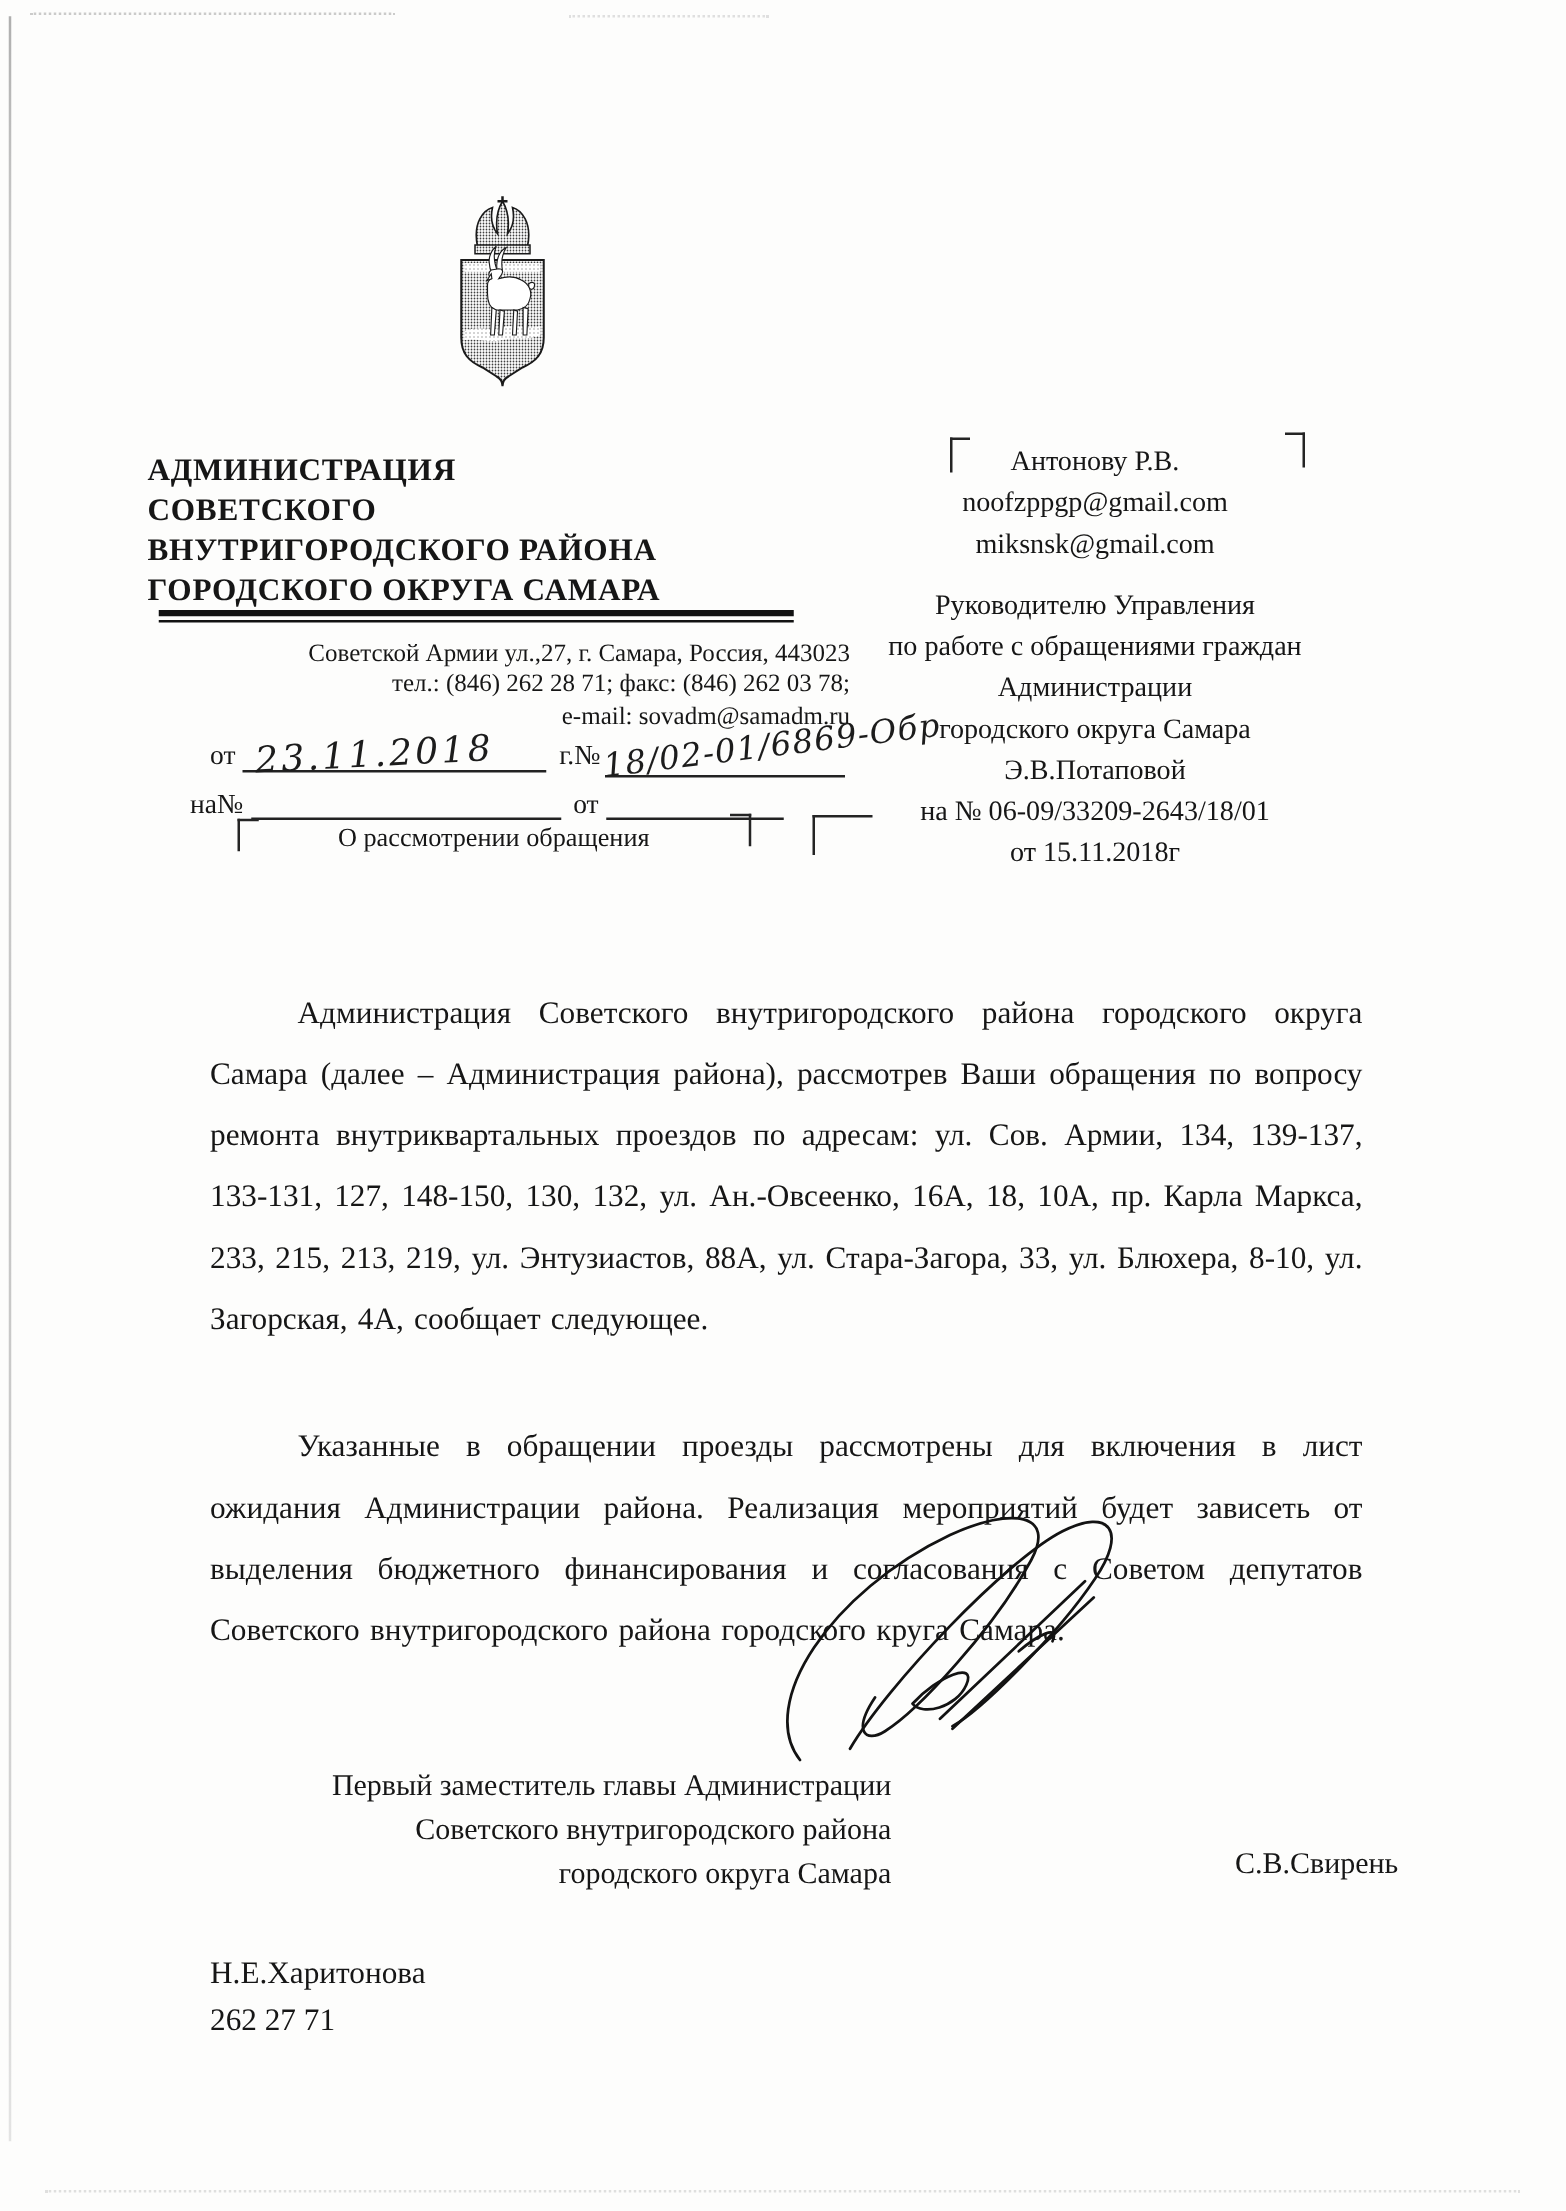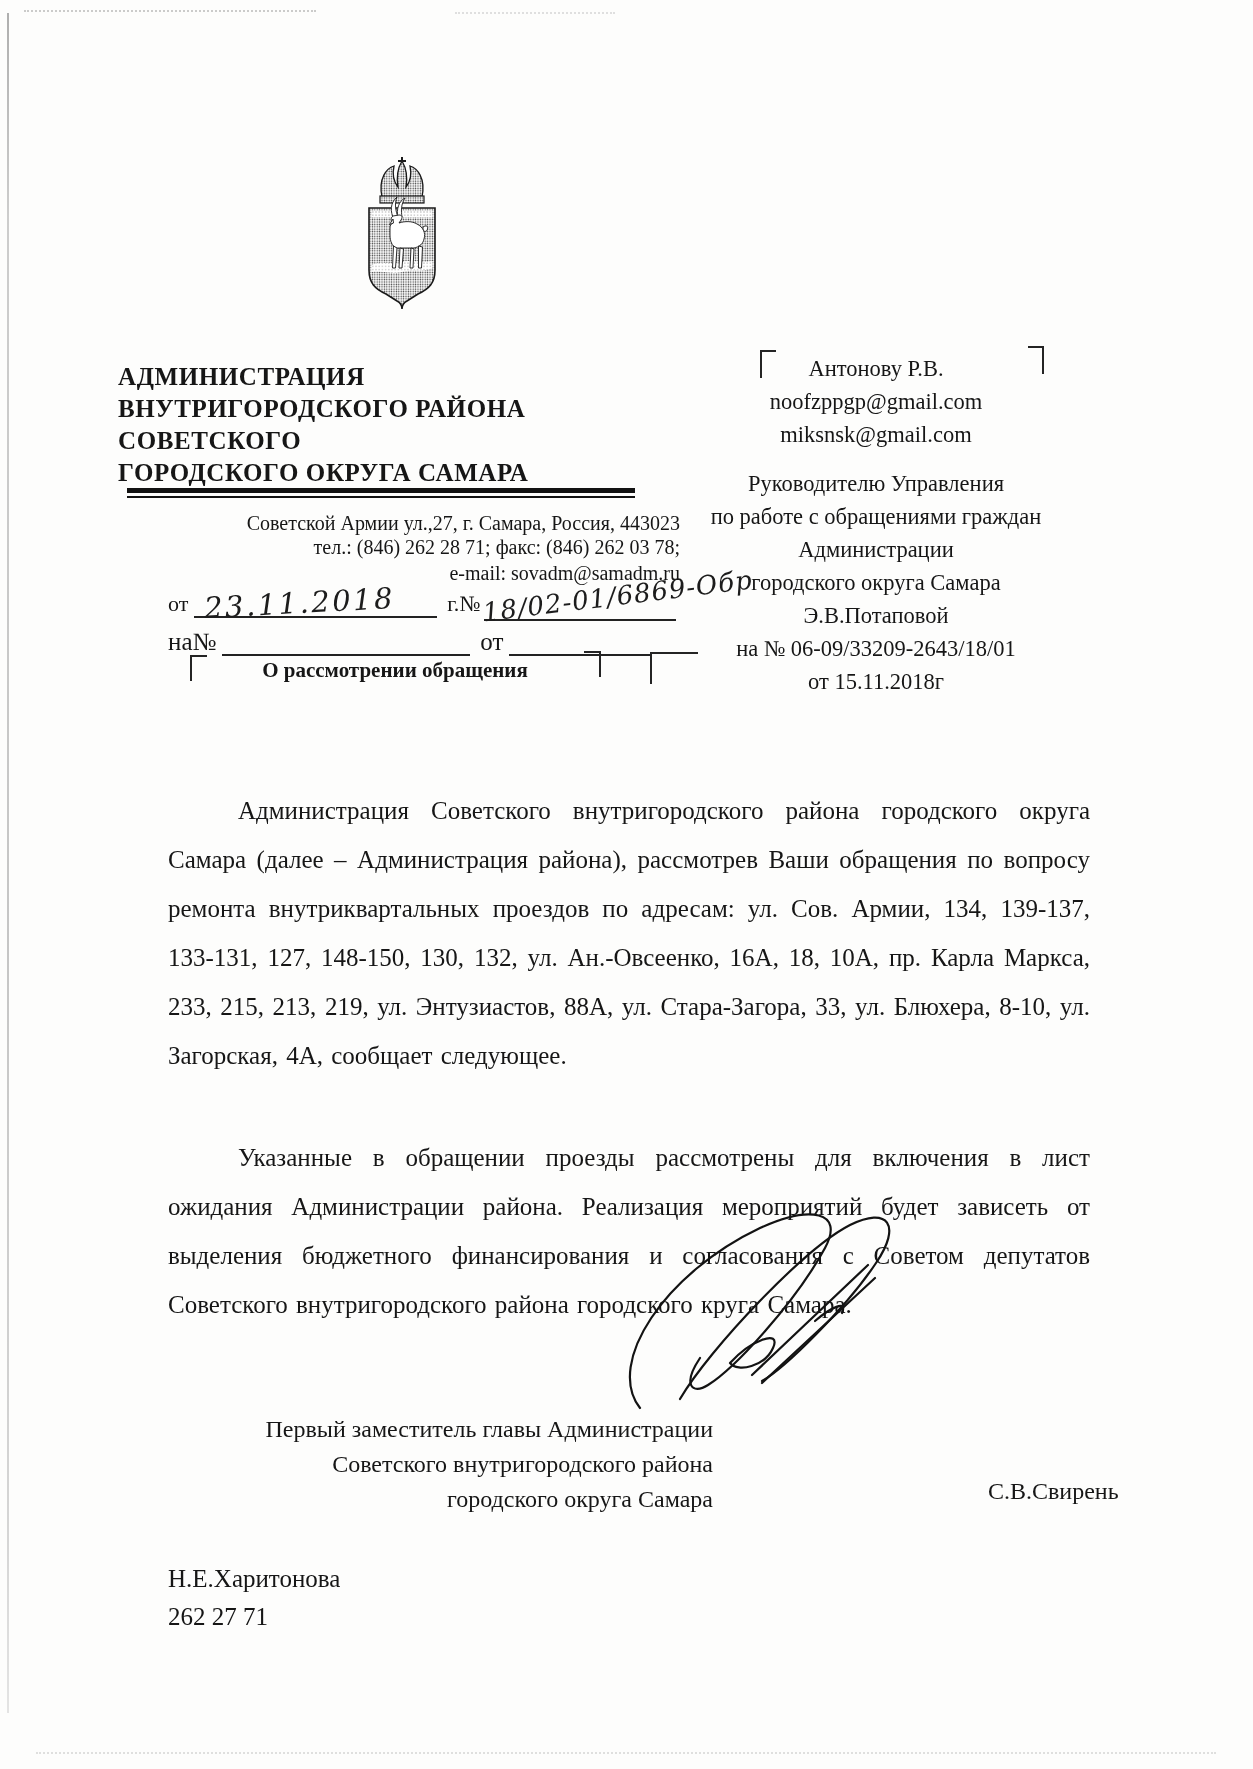--- a/index.html
+++ b/index.html
@@ -25,34 +25,34 @@
   
   .org-block { position:absolute; left:118px; top:361px; width:562px; text-align:left;
     font-weight:bold; font-size:25px; line-height:32px; letter-spacing:.6px; }
   .org-rule { position:absolute; left:127px; top:488px; width:508px; height:3px;
     border-top:5px solid #121212; border-bottom:2px solid #121212; }
   .addr-block { position:absolute; left:118px; top:511px; width:562px; text-align:right;
     font-size:20px; line-height:24px; }
   .addr-block .email-line { margin-top:2px; }
 
   .row-date { position:absolute; left:168px; top:590px; width:560px; font-size:22px; white-space:nowrap; }
-  .row-ref  { position:absolute; left:168px; top:628px; width:560px; font-size:25px; white-space:nowrap; }
+  .row-ref  { position:absolute; left:152px; top:628px; width:560px; font-size:22px; white-space:nowrap; }
   .uline { display:inline-block; height:26px; border-bottom:2px solid #222; vertical-align:-6px; }
   .w-date { width:243px; margin-left:6px; }
   .w-num  { width:192px; margin-left:4px; }
   .w-ref1 { width:248px; margin-left:6px; }
   .w-ref2 { width:142px; margin-left:6px; }
   .lbl-num { margin-left:10px; }
   .lbl-ref-from { margin-left:10px; }
   .hand { font-family:"DejaVu Serif", serif; font-style:italic; display:inline-block;
     white-space:nowrap; letter-spacing:2.5px; font-size:29px;
     transform:rotate(-3deg); position:relative; top:-4px; left:10px; color:#1c1c1c; }
   .hand-num { font-size:26px; letter-spacing:1px; transform:rotate(-7deg); top:-12px; left:-2px; }
 
-  .subject { position:absolute; left:200px; top:658px; width:390px; text-align:center; font-size:21px;font-weight:bold; }
+  .subject { position:absolute; left:200px; top:658px; width:390px; text-align:center; font-size:21px; }
 
   
   .mark { position:absolute; }
   .mark-tl { border-top:2px solid #242424; border-left:2px solid #242424; }
   .mark-tr { border-top:2px solid #242424; border-right:2px solid #242424; }
   .subj-mark-l { left:190px; top:655px; width:15px; height:24px; }
   .subj-mark-r { left:584px; top:651px; width:15px; height:24px; }
   .rcpt-mark-l { left:760px; top:350px; width:14px; height:26px; }
   .rcpt-mark-r { left:1028px; top:346px; width:14px; height:26px; }
   .rcpt-mark-b { left:650px; top:652px; width:46px; height:30px; }
@@ -120,22 +120,22 @@
         <path d="M41.5 90 L40.5 112 L43.5 112 L45 92 Z"></path>
         <path d="M48 92 L47 112 L50 112 L51.5 93 Z"></path>
         <path d="M59 92 L58 112 L61 112 L62 93 Z"></path>
         <path d="M66.5 90 L66.5 112 L69.5 112 L70.5 91 Z"></path>
       </g>
     </svg>
   </div>
 
   <div class="org-block">
     <div>АДМИНИСТРАЦИЯ</div>
+    <div>СОВЕТСКОГО</div>
     <div>ВНУТРИГОРОДСКОГО РАЙОНА</div>
-    <div>СОВЕТСКОГО</div>
     <div>ГОРОДСКОГО  ОКРУГА САМАРА</div>
   </div>
   <div class="org-rule"></div>
 
   <div class="addr-block">
     <div>Советской Армии ул.,27, г. Самара, Россия, 443023</div>
     <div>тел.: (846) 262 28 71; факс: (846) 262 03 78;</div>
     <div class="email-line">e-mail: sovadm@samadm.ru</div>
   </div>
 

